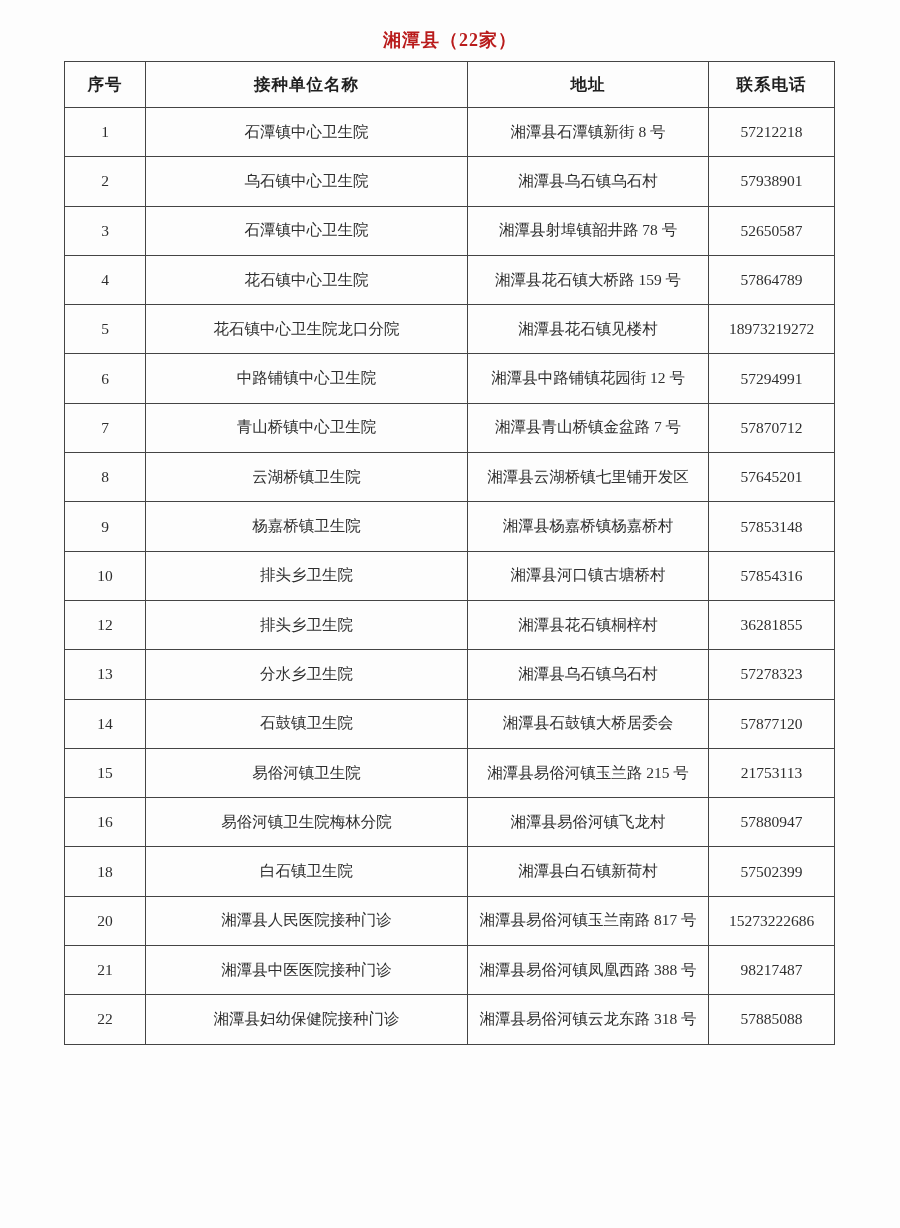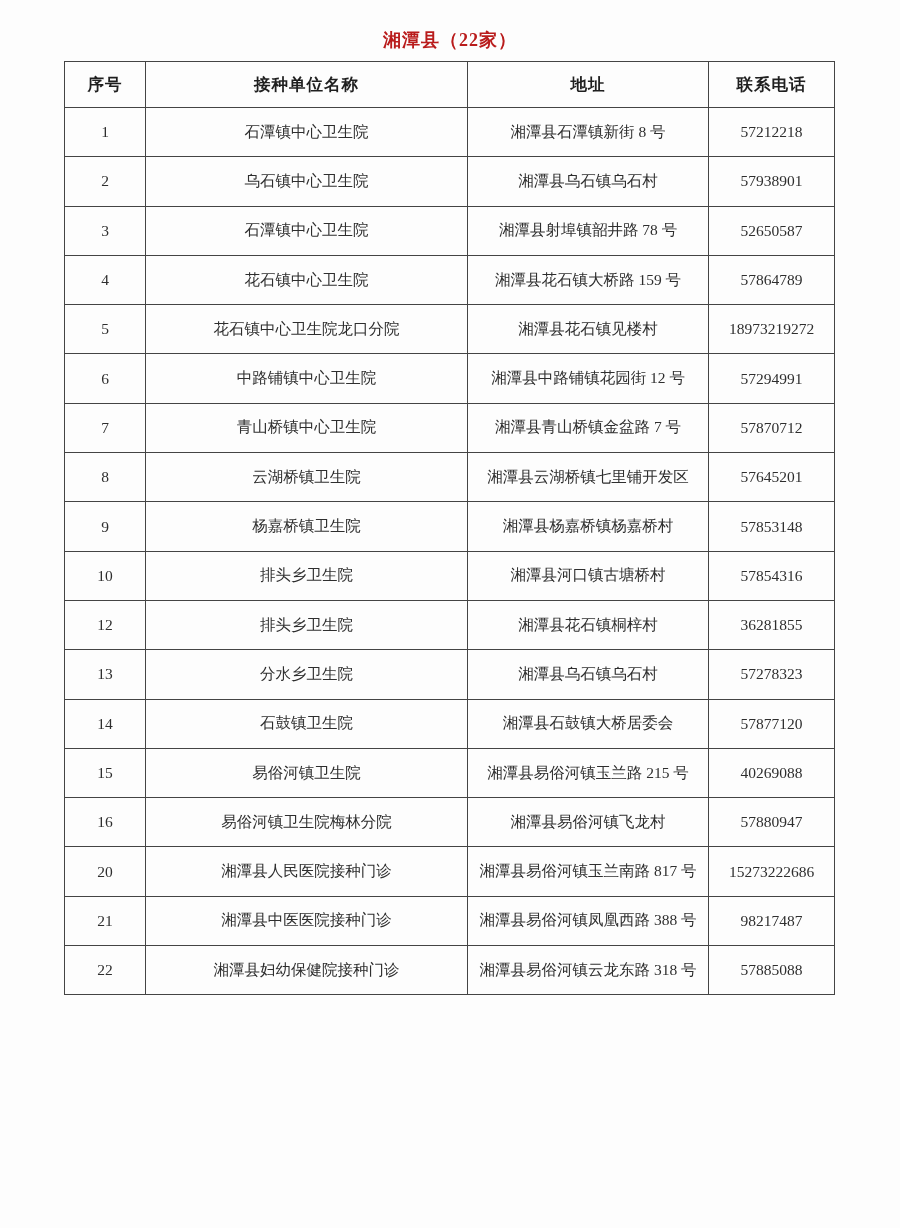--- a/index.html
+++ b/index.html
@@ -151,27 +151,33 @@
       <tr>
         <td>14</td>
         <td>石鼓镇卫生院</td>
         <td>湘潭县石鼓镇大桥居委会</td>
         <td>57877120</td>
       </tr>
       <tr>
         <td>15</td>
         <td>易俗河镇卫生院</td>
         <td>湘潭县易俗河镇玉兰路 215 号</td>
-        <td>40269088</td>
+        <td>21753113</td>
       </tr>
       <tr>
         <td>16</td>
         <td>易俗河镇卫生院梅林分院</td>
         <td>湘潭县易俗河镇飞龙村</td>
         <td>57880947</td>
+      </tr>
+      <tr>
+        <td>18</td>
+        <td>白石镇卫生院</td>
+        <td>湘潭县白石镇新荷村</td>
+        <td>57502399</td>
       </tr>
       <tr>
         <td>20</td>
         <td>湘潭县人民医院接种门诊</td>
         <td>湘潭县易俗河镇玉兰南路 817 号</td>
         <td>15273222686</td>
       </tr>
       <tr>
         <td>21</td>
         <td>湘潭县中医医院接种门诊</td>

